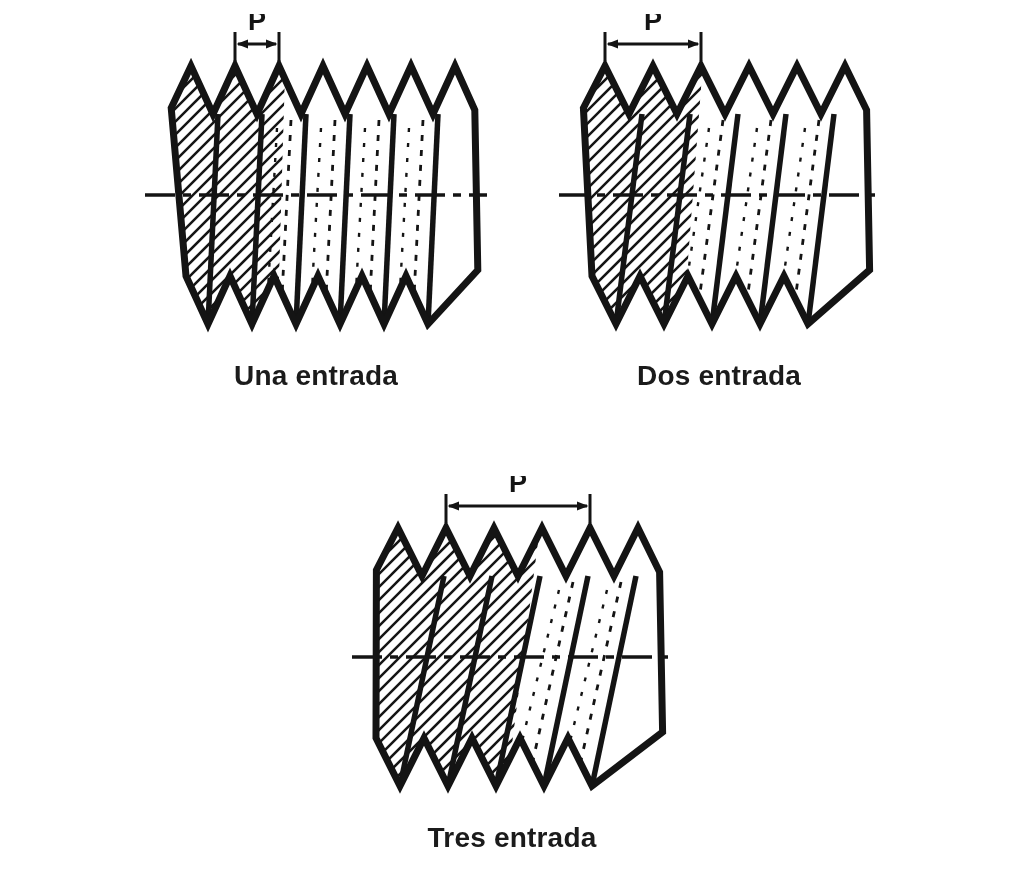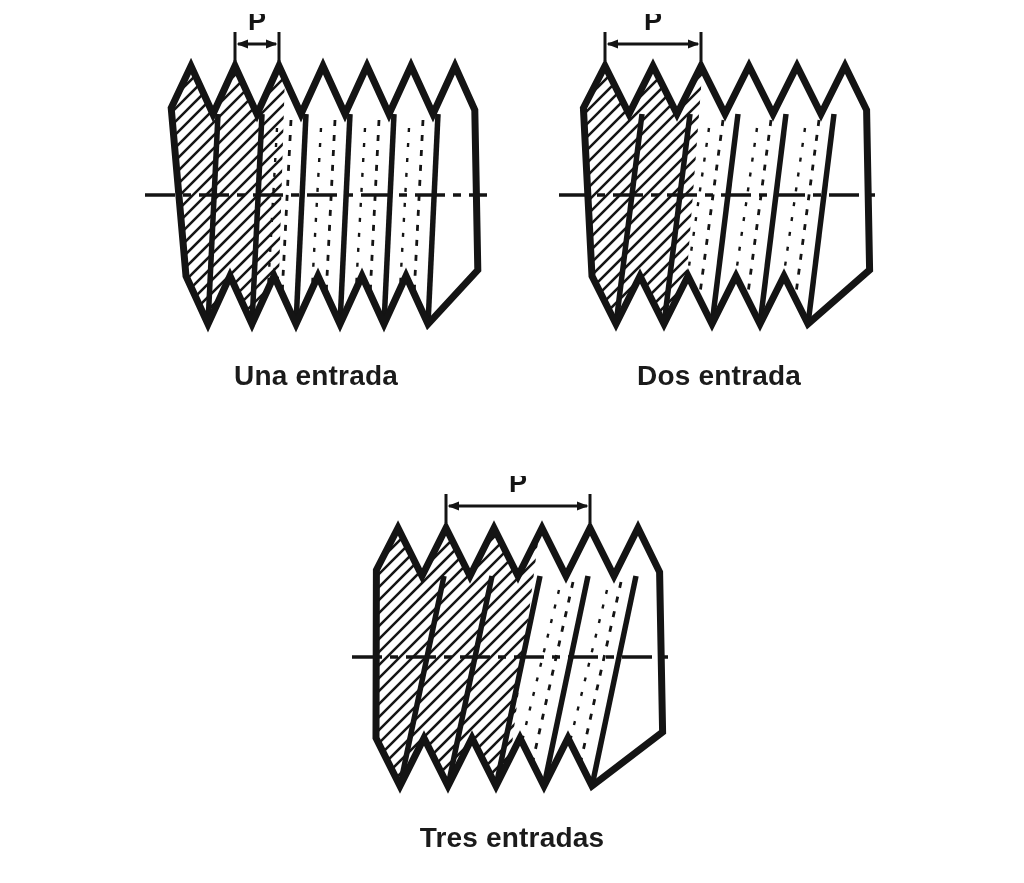--- a/index.html
+++ b/index.html
@@ -271,17 +271,17 @@
           <line x1="4" y1="181" x2="324" y2="181" stroke="#141414" stroke-width="3.6" stroke-dasharray="30 8 8 8"></line>
           <g>
             <line x1="98" y1="47" x2="98" y2="18" stroke="#141414" stroke-width="3"></line>
             <line x1="242" y1="47" x2="242" y2="18" stroke="#141414" stroke-width="3"></line>
             <line x1="101" y1="30" x2="239" y2="30" stroke="#141414" stroke-width="3"></line>
             <polygon points="99.5,30 111,25.5 111,34.5" fill="#141414"></polygon>
             <polygon points="240.5,30 229,25.5 229,34.5" fill="#141414"></polygon>
             <text x="170" y="16" text-anchor="middle" font-size="27" font-weight="600" fill="#141414" font-family="&quot;Liberation Sans&quot;,&quot;DejaVu Sans&quot;,sans-serif">P</text>
           </g>
         </svg>
-      <figcaption class="caption">Tres entradas</figcaption>
+      <figcaption class="caption">Tres entrada</figcaption>
     </figure>
   </div>
 
 </div>
 
 </body></html>

